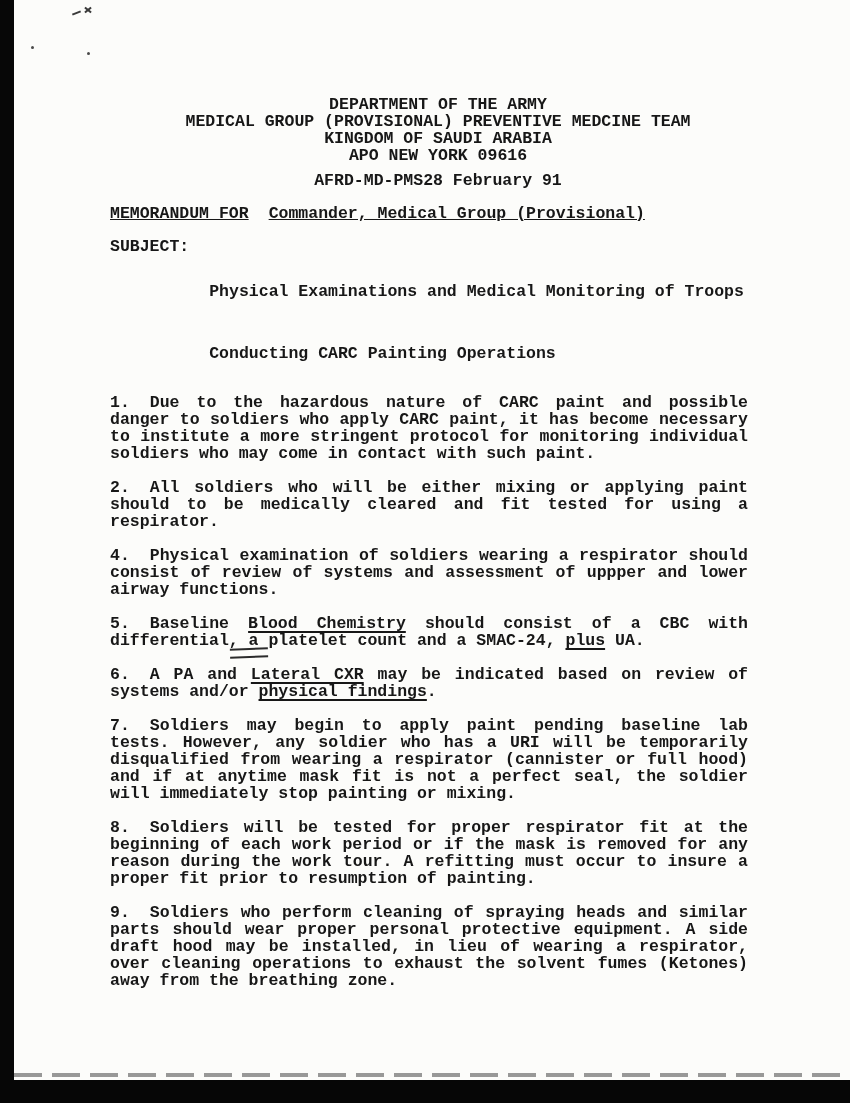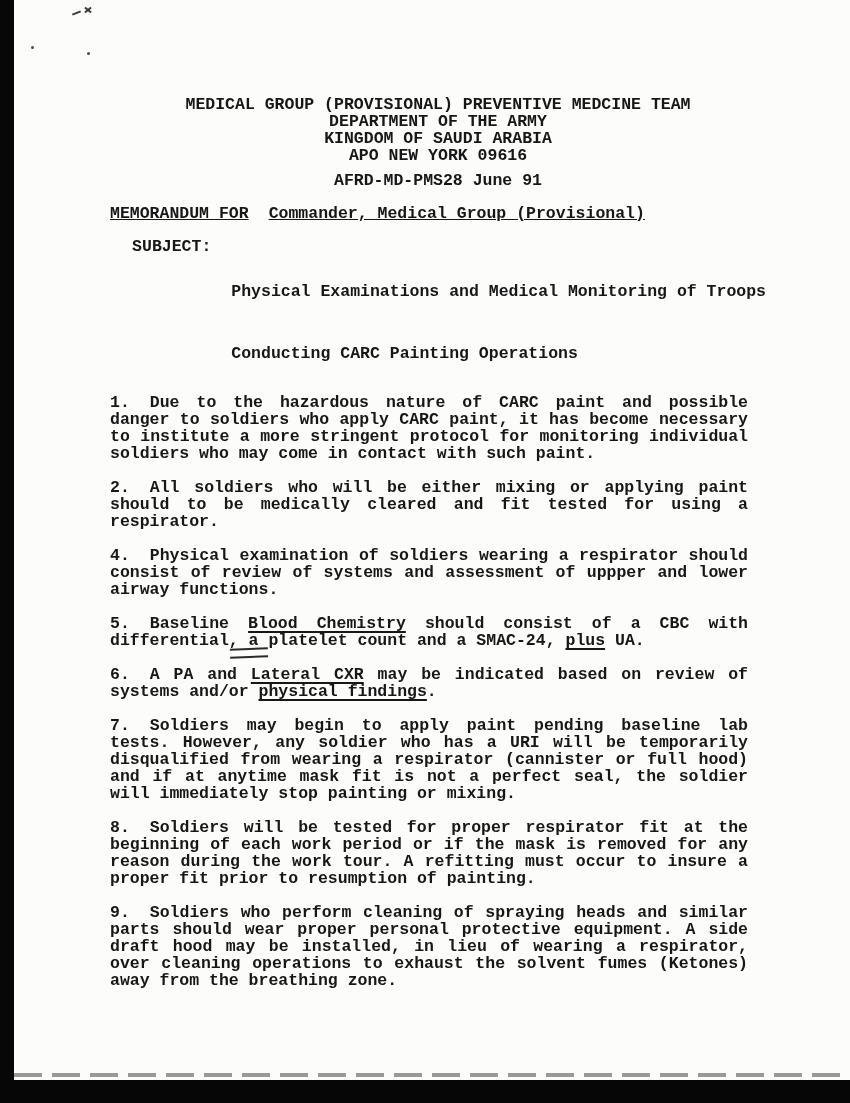--- a/index.html
+++ b/index.html
@@ -39,21 +39,21 @@
     font-size: 16.5px;
     line-height: 17px;
   }
   .letterhead { text-align: center; }
   .letterhead div { white-space: nowrap; }
 
   .symbol-row { display: flex; justify-content: center; margin-top: 8px; }
   .memo-row   { margin-top: 16px; text-decoration: underline; }
   .memo-row .memo-value { margin-left: 20px; }
 
-  .subject-row { display: flex; margin-top: 16px; justify-content: flex-end; }
+  .subject-row { display: flex; margin-top: 16px; }
   .subject-label { flex: 0 0 auto; margin-right: 20px; }
   .subject-text div { white-space: nowrap; margin-top: 45px; }
 
   .paragraphs { margin-top: 32px; }
   .para { margin: 0 18px 17px 0; text-align: justify; position: relative; }
   .para:last-child { margin-bottom: 0; }
   .pnum { margin-right: 20px; }
 
   .pen-underline {
     text-decoration: underline;
@@ -73,29 +73,29 @@
 <div class="bottom-bar"></div>
 <div class="bottom-smudge"></div>
 <div class="pen-squiggle"></div>
 <div class="pen-star"></div>
 <div class="dot dot-1"></div>
 <div class="dot dot-2"></div>
 
 <div class="content">
 
   <div class="letterhead">
+    <div>DEPARTMENT OF THE ARMY</div>
     <div>MEDICAL GROUP (PROVISIONAL) PREVENTIVE MEDCINE TEAM</div>
-    <div>DEPARTMENT OF THE ARMY</div>
     <div>KINGDOM OF SAUDI ARABIA</div>
     <div>APO NEW YORK 09616</div>
   </div>
 
   <div class="symbol-row">
     <span>AFRD-MD-PMS</span>
-    <span>28 June 91</span>
+    <span>28 February 91</span>
   </div>
 
   <div class="memo-row">
     <span>MEMORANDUM FOR</span><span class="memo-value">Commander, Medical Group (Provisional)</span>
   </div>
 
   <div class="subject-row">
     <span class="subject-label">SUBJECT:</span>
     <div class="subject-text">
       <div>Physical Examinations and Medical Monitoring of Troops</div>

